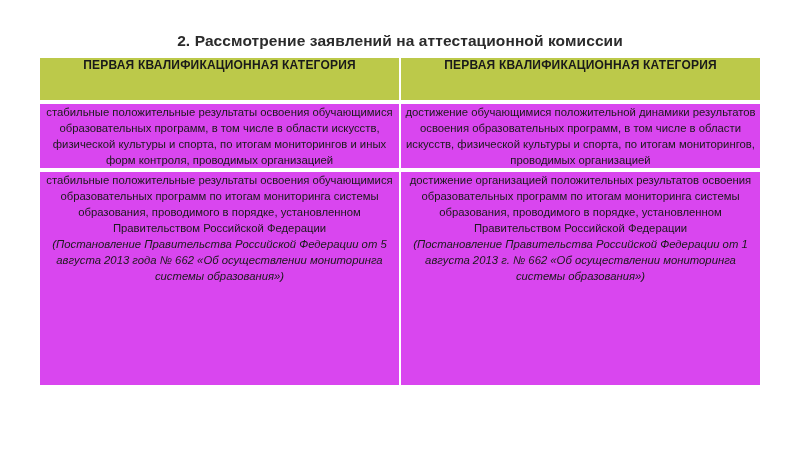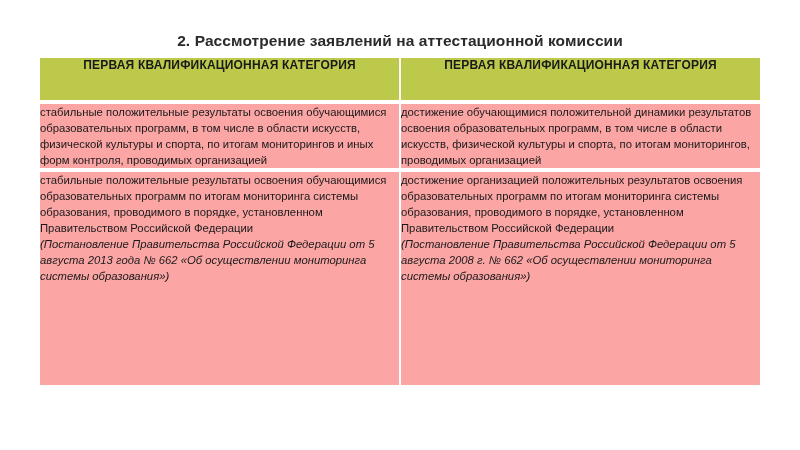--- a/index.html
+++ b/index.html
@@ -52,24 +52,25 @@
     color: #1a1a1a;
     letter-spacing: 0.2px;
     padding: 4px 8px;
     box-sizing: border-box;
     border-right: 2px solid #ffffff;
   }
   .header-cell.last {
     border-right: none;
   }
   .body-cell {
-    background: #fca5a5;
+    background: #d946ef;
     font-size: 11.3px;
     color: #1a1a1a;
     line-height: 1.42;
+    text-align: center;
     padding: 14px 14px 14px 14px;
     box-sizing: border-box;
     border-right: 2px solid #ffffff;
     border-top: 4px solid #ffffff;
     margin-left: 28px;
   }
   .body-cell.last {
     border-right: none;
   }
   .row-2 .body-cell {
@@ -108,19 +109,19 @@
         </td>
       </tr>
 
       <tr class="row-2">
         <td class="body-cell">
           <span class="cell-text">стабильные положительные результаты освоения обучающимися образовательных программ по итогам мониторинга системы образования, проводимого в порядке, установленном Правительством Российской Федерации </span>
           <span class="cell-note">(Постановление Правительства Российской Федерации от 5 августа 2013 года № 662 «Об осуществлении мониторинга системы образования»)</span>
         </td>
         <td class="body-cell last">
           <span class="cell-text">достижение организацией положительных результатов освоения образовательных программ по итогам мониторинга системы образования, проводимого в порядке, установленном Правительством Российской Федерации </span>
-          <span class="cell-note">(Постановление Правительства Российской Федерации от 5 августа 2008 г. № 662 «Об осуществлении мониторинга системы образования»)</span>
+          <span class="cell-note">(Постановление Правительства Российской Федерации от 1 августа 2013 г. № 662 «Об осуществлении мониторинга системы образования»)</span>
         </td>
       </tr>
     </tbody>
   </table>
 
 </div>
 
 </body></html>

